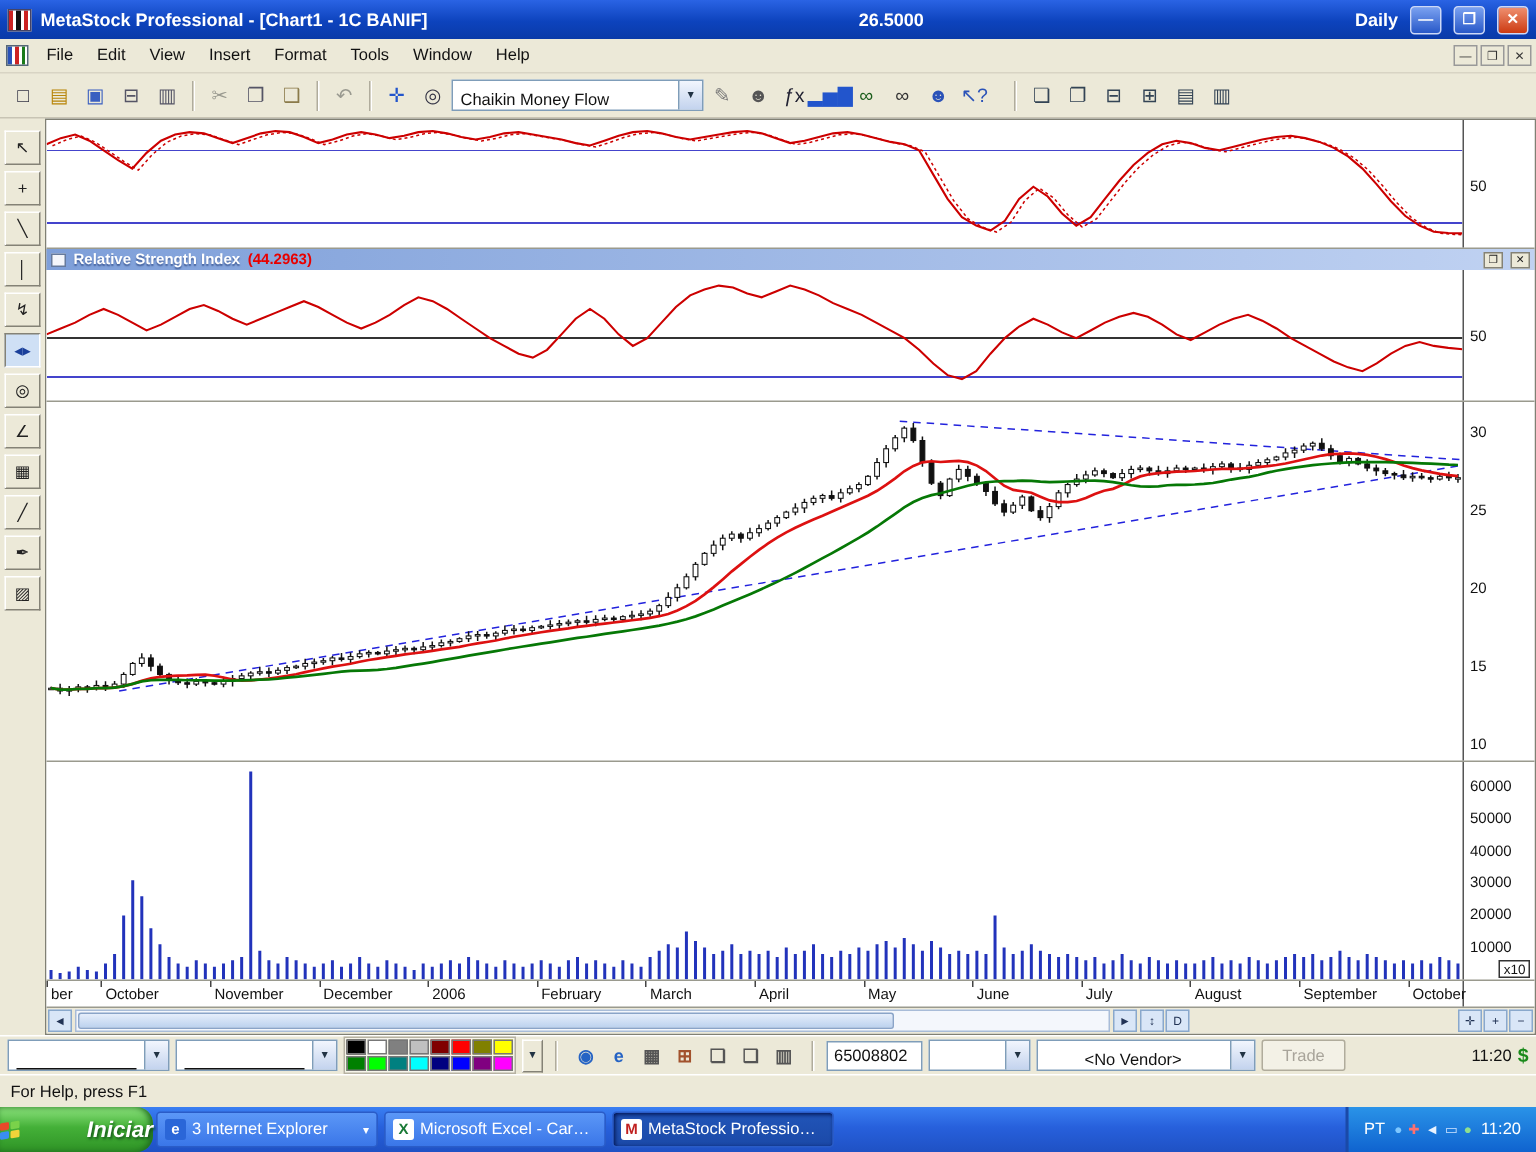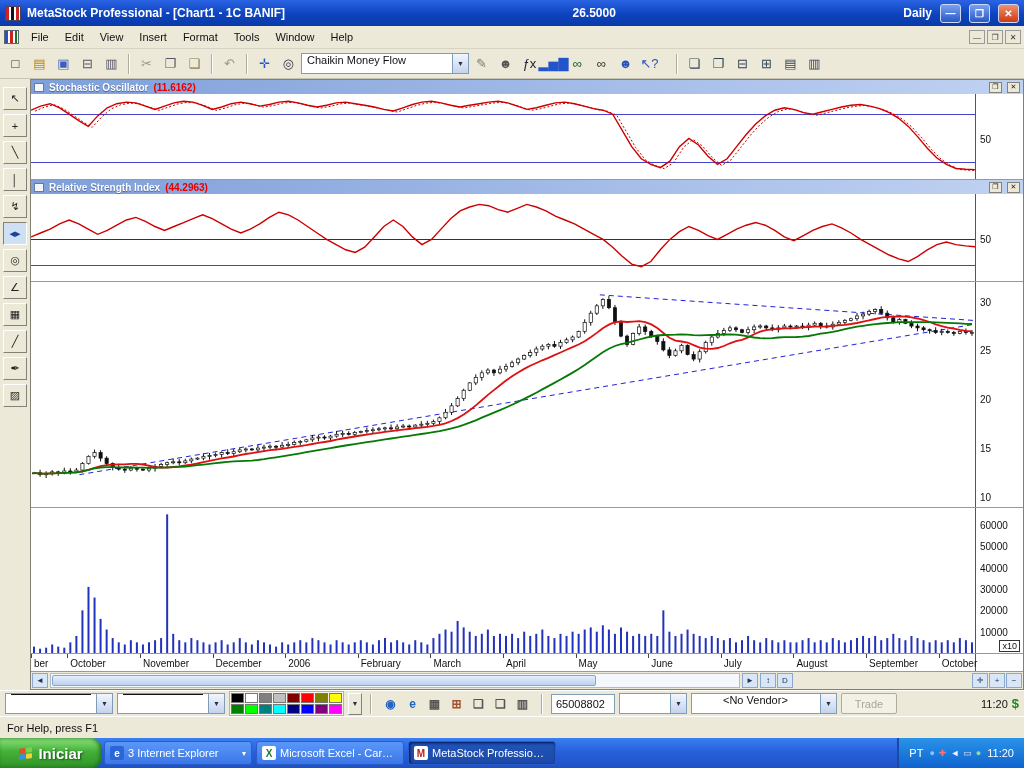--- a/index.html
+++ b/index.html
@@ -22,21 +22,21 @@
   .menu-items{display:flex;}
   .menu-item{padding:3px 8px;}
   .mdi-btns{margin-left:auto;display:flex;gap:2px;}
   .mdi-btn{width:16px;height:14px;background:#ece9d8;border:1px solid #999;display:flex;align-items:center;justify-content:center;font-size:8px;color:#333;}
 
   
   .toolbar{height:30px;display:flex;align-items:center;padding:0 4px;gap:1px;border-bottom:1px solid #c8c4b4;flex:0 0 auto;}
   .ticon{width:23px;height:22px;display:flex;align-items:center;justify-content:center;font-size:13px;color:#334;}
   .tgroup{display:flex;gap:1px;}
   .sep{width:2px;height:20px;border-left:1px solid #b0ac9c;border-right:1px solid #fff;margin:0 4px;}
-  .combo{height:21px;background:#fff;border:1px solid #7f9db9;display:flex;align-items:flex-start;}
+  .combo{height:21px;background:#fff;border:1px solid #7f9db9;display:flex;align-items:flex-end;}
   .combo .val{flex:1;padding:0 5px;white-space:nowrap;overflow:hidden;}
   .combo .drop{width:16px;height:100%;background:linear-gradient(#f2f6fd,#c3d3ee);border-left:1px solid #7f9db9;display:flex;align-items:center;justify-content:center;font-size:7px;color:#234;}
   .ind-combo{width:168px;}
 
   
   .workspace{flex:1;display:flex;min-height:0;}
   .palette{width:30px;display:flex;flex-direction:column;align-items:center;padding-top:8px;gap:4px;flex:0 0 auto;}
   .ptool{width:24px;height:23px;background:#ece9d8;border:1px solid;border-color:#fff #848276 #848276 #fff;display:flex;align-items:center;justify-content:center;font-size:11px;color:#222;}
   .ptool[data-pressed="true"]{background:#cfe0f5;border-color:#848276 #fff #fff #848276;}
 
@@ -85,21 +85,21 @@
   .vendor-combo{width:146px;padding-left:26px;}
   .trade-btn{width:56px;height:21px;background:#f3f1e6;border:1px solid #b0ac9c;color:#a8a49a;display:flex;align-items:center;justify-content:center;border-radius:2px;}
   .time-box{margin-left:auto;}
   .money{color:#1a8a1a;font-weight:bold;font-size:13px;}
 
   
   .statusbar{height:22px;border-top:1px solid #fff;display:flex;align-items:center;padding:0 7px;flex:0 0 auto;}
 
   
   .taskbar{height:30px;background:linear-gradient(#3a7ff2,#2760dc 45%,#1f51c4);display:flex;align-items:stretch;flex:0 0 auto;}
-  .startbtn{width:102px;background:linear-gradient(#8ee47f,#44b038 45%,#2f9426);border-radius:0 11px 11px 0;display:flex;align-items:center;justify-content:center;gap:6px;color:#fff;font-weight:bold;font-size:15px;text-shadow:1px 1px 2px #14521a;box-shadow:inset -2px 0 4px #1f6b1f;}
+  .startbtn{width:102px;background:linear-gradient(#8ee47f,#44b038 45%,#2f9426);border-radius:0 11px 11px 0;display:flex;align-items:center;justify-content:space-between;gap:6px;color:#fff;font-weight:bold;font-style:italic;font-size:15px;text-shadow:1px 1px 2px #14521a;box-shadow:inset -2px 0 4px #1f6b1f;}
   .winflag{display:grid;grid-template-columns:6px 6px;grid-auto-rows:5px;gap:1px;transform:skewY(-8deg);}
   .winflag span{border-radius:1px;}
   .taskbtn{width:148px;margin:3px 2px;background:linear-gradient(#5b97f7,#3a76e8);border:1px solid #2a5cc8;border-radius:3px;color:#fff;display:flex;align-items:center;gap:4px;padding:0 5px;font-size:11px;overflow:hidden;white-space:nowrap;}
   .taskbtn[data-active="true"]{background:linear-gradient(#2155b8,#1b49a8);box-shadow:inset 1px 1px 3px #00114d;}
   .task-ico{width:14px;height:14px;border-radius:2px;display:flex;align-items:center;justify-content:center;font-size:10px;font-weight:bold;flex:0 0 auto;}
   .task-label{overflow:hidden;text-overflow:ellipsis;}
   .task-more{font-size:8px;margin-left:auto;}
   .tray{margin-left:auto;background:linear-gradient(#2a93e8,#0f63cf);border-left:2px solid #1a4aa8;display:flex;align-items:center;gap:6px;padding:0 10px;color:#fff;font-size:11px;}
   .tray-ico{font-size:9px;}
 </style>
@@ -225,28 +225,20 @@
 
         <div class="ptool" style="color: rgb(34, 34, 34);">╱</div>
 
         <div class="ptool" style="color: rgb(34, 34, 34);">✒</div>
 
         <div class="ptool" style="color: rgb(34, 34, 34);">▨</div>
       </div>
 
     <div class="charts">
 
-      <div class="phead">
-        <div class="sysbox"></div>
-        <span class="ptitle">Stochastic Oscillator</span>
-        <span class="pval">(11.6162)</span>
-        <div class="hspacer"></div>
-        <div class="wbtn">❐</div>
-        <div class="wbtn">✕</div>
-      </div>
       <div class="pbody h-stoch">
         <div class="plot" id="stoch-plot">
             <svg width="944" height="85">
               <line x1="0" y1="20.23809523809524" x2="944" y2="20.23809523809524" stroke="#4444cc" stroke-width="1" shape-rendering="crispEdges"></line>
               <line x1="0" y1="68.80952380952381" x2="944" y2="68.80952380952381" stroke="#4444cc" stroke-width="1" shape-rendering="crispEdges"></line>
               <polyline points="4.0,17.2 13.5,13.1 23.1,10.7 32.6,14.8 42.1,21.2 51.7,27.7 61.2,33.4 70.7,22.9 80.3,14.8 89.8,10.7 99.4,9.1 108.9,9.9 118.4,13.1 128.0,16.4 137.5,13.1 147.0,9.9 156.6,8.3 166.1,9.1 175.6,12.3 185.2,16.4 194.7,14.0 204.2,10.7 213.8,9.1 223.3,10.7 232.8,13.1 242.4,11.5 251.9,9.1 261.5,8.3 271.0,9.9 280.5,12.3 290.1,14.0 299.6,12.3 309.1,9.9 318.7,9.1 328.2,10.7 337.7,12.3 347.3,14.0 356.8,16.4 366.3,18.0 375.9,14.8 385.4,11.5 394.9,9.1 404.5,8.3 414.0,9.9 423.6,12.3 433.1,14.0 442.6,12.3 452.2,10.7 461.7,9.1 471.2,8.3 480.8,9.9 490.3,13.1 499.8,16.4 509.4,14.8 518.9,12.3 528.4,9.9 538.0,9.1 547.5,10.7 557.1,13.1 566.6,15.6 576.1,17.2 585.7,21.2 595.2,37.4 604.7,53.6 614.3,65.8 623.8,71.4 633.3,74.7 642.9,68.2 652.4,53.6 661.9,45.5 671.5,52.0 681.0,63.3 690.5,71.4 700.1,65.8 709.6,53.6 719.2,41.5 728.7,31.0 738.2,22.9 747.8,17.2 757.3,14.8 766.8,16.4 776.4,19.6 785.9,21.2 795.4,18.8 805.0,16.4 814.5,14.0 824.0,12.3 833.6,11.5 843.1,13.1 852.6,15.6 862.2,19.6 871.7,25.3 881.3,33.4 890.8,43.9 900.3,55.2 909.9,65.0 919.4,71.4 928.9,75.5 938.5,76.3 948.0,76.6" fill="none" stroke="#cc0000" stroke-width="1" stroke-dasharray="2,2"></polyline>
               <polyline points="0.0,16.2 9.5,12.1 19.1,9.7 28.6,13.8 38.1,20.2 47.7,26.7 57.2,32.4 66.7,21.9 76.3,13.8 85.8,9.7 95.4,8.1 104.9,8.9 114.4,12.1 124.0,15.4 133.5,12.1 143.0,8.9 152.6,7.3 162.1,8.1 171.6,11.3 181.2,15.4 190.7,13.0 200.2,9.7 209.8,8.1 219.3,9.7 228.8,12.1 238.4,10.5 247.9,8.1 257.5,7.3 267.0,8.9 276.5,11.3 286.1,13.0 295.6,11.3 305.1,8.9 314.7,8.1 324.2,9.7 333.7,11.3 343.3,13.0 352.8,15.4 362.3,17.0 371.9,13.8 381.4,10.5 390.9,8.1 400.5,7.3 410.0,8.9 419.6,11.3 429.1,13.0 438.6,11.3 448.2,9.7 457.7,8.1 467.2,7.3 476.8,8.9 486.3,12.1 495.8,15.4 505.4,13.8 514.9,11.3 524.4,8.9 534.0,8.1 543.5,9.7 553.1,12.1 562.6,14.6 572.1,16.2 581.7,20.2 591.2,36.4 600.7,52.6 610.3,64.8 619.8,70.4 629.3,73.7 638.9,67.2 648.4,52.6 657.9,44.5 667.5,51.0 677.0,62.3 686.5,70.4 696.1,64.8 705.6,52.6 715.2,40.5 724.7,30.0 734.2,21.9 743.8,16.2 753.3,13.8 762.8,15.4 772.4,18.6 781.9,20.2 791.4,17.8 801.0,15.4 810.5,13.0 820.0,11.3 829.6,10.5 839.1,12.1 848.6,14.6 858.2,18.6 867.7,24.3 877.3,32.4 886.8,42.9 896.3,54.2 905.9,64.0 915.4,70.4 924.9,74.5 934.5,75.3 944.0,75.6" fill="none" stroke="#cc0000" stroke-width="1.4"></polyline>
             </svg>
           </div>
         <div class="scale" id="stoch-scale">

